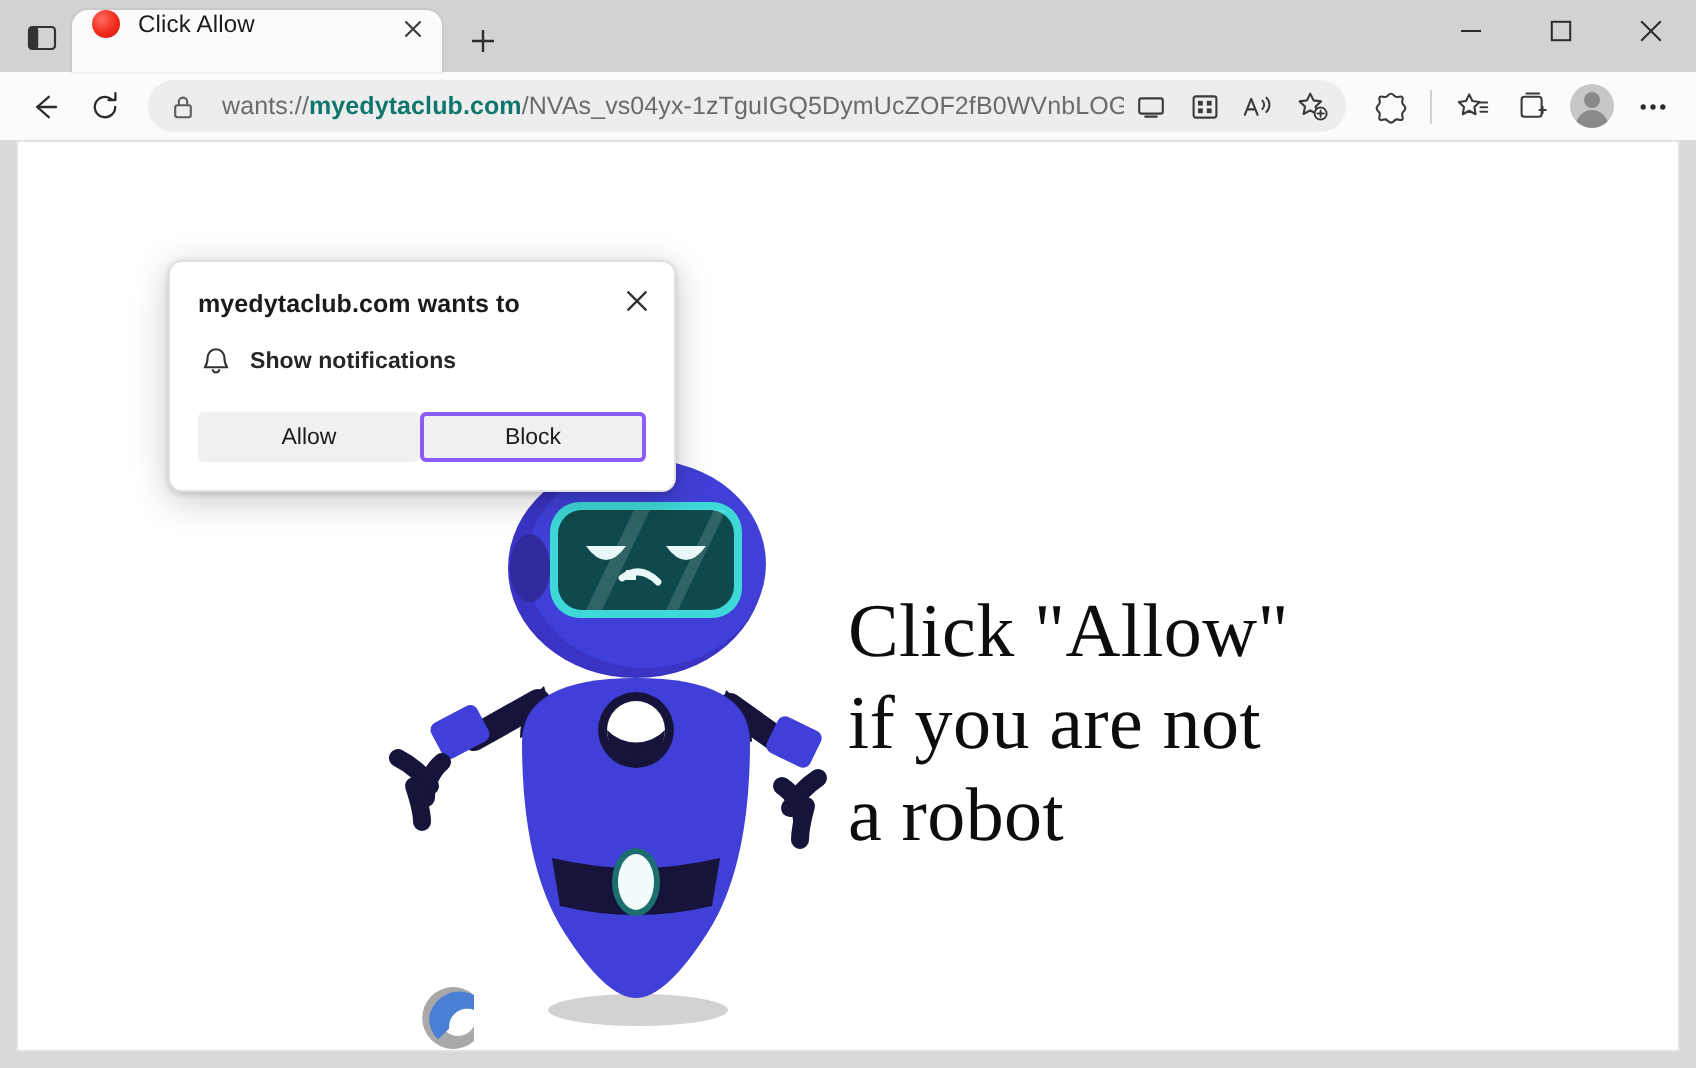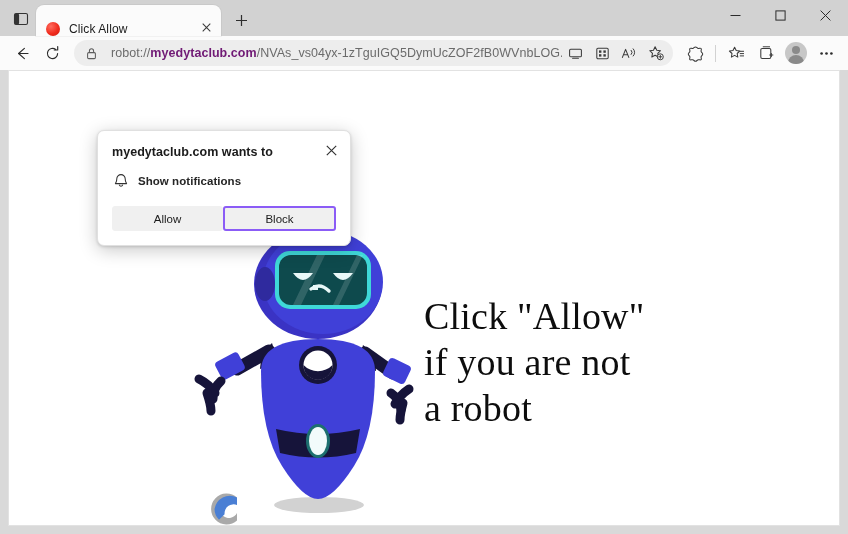--- a/index.html
+++ b/index.html
@@ -24,21 +24,21 @@
   .tabstrip-spacer{flex:1;}
   .quick-pane-btn{
     width:30px;height:28px;margin-bottom:3px;
     display:flex;align-items:center;justify-content:center;
     border-radius:5px;cursor:pointer;
   }
   .tab{
     height:31px;width:185px;
     background:#fbfbfb;
     border-radius:8px 8px 0 0;
-    display:flex;align-items:flex-end;
+    display:flex;align-items:flex-start;
     padding:0 6px 0 10px;
     box-sizing:border-box;
     cursor:pointer;
     position:relative;
     box-shadow:0 0 0 1px rgba(0,0,0,.04);
   }
   .tab-favicon{
     width:14px;height:14px;border-radius:50%;
     background:radial-gradient(circle at 35% 32%, #ff6b5e 0%, #f02b1d 55%, #cc1a0f 100%);
     flex:0 0 auto;margin-right:9px;
@@ -89,21 +89,21 @@
     width:24px;height:22px;border-radius:11px;
     display:flex;align-items:center;justify-content:center;
     flex:0 0 auto;margin-left:1px;
   }
   .url-text{
     flex:1;font-size:12.5px;color:#6b6b6b;
     white-space:nowrap;overflow:hidden;
     padding-left:8px;letter-spacing:.05px;
     min-width:0;
   }
-  .url-text b{color:#701a75;font-weight:700;}
+  .url-text b{color:#0f766e;font-weight:700;}
   .omni-icons{display:flex;align-items:center;gap:1px;flex:0 0 auto;}
   .omni-icon{
     width:26px;height:24px;border-radius:5px;
     display:flex;align-items:center;justify-content:center;cursor:pointer;
   }
   .tb-divider{width:1px;height:17px;background:#d2d2d2;margin:0 4px;}
   .avatar{
     width:22px;height:22px;border-radius:50%;
     background:#c7c7c7;position:relative;overflow:hidden;flex:0 0 auto;
   }
@@ -144,21 +144,21 @@
     position:absolute;left:180px;top:416px;
     width:74px;text-align:center;
   }
   .captcha-mark{width:44px;height:44px;margin:0 auto;display:block;}
 
   
   .robot{position:absolute;left:168px;top:150px;width:268px;height:300px;}
 
   
   .perm-popup{
-    position:absolute;left:97px;top:60px;width:254px;
+    position:absolute;left:84px;top:60px;width:254px;
     background:#ffffff;
     border:1px solid #e0e0e0;
     border-radius:7px;
     box-shadow:0 4px 18px rgba(0,0,0,.22), 0 1px 3px rgba(0,0,0,.14);
     padding:12px 14px 14px 14px;box-sizing:border-box;
     z-index:40;
   }
   .perm-head{display:flex;align-items:flex-start;}
   .perm-title{
     flex:1;font-size:12.5px;font-weight:700;color:#1b1b1b;
@@ -249,21 +249,21 @@
       </svg>
     </div>
 
     <div class="omnibox">
       <span class="lock-pill">
         <svg width="13" height="13" viewBox="0 0 13 13">
           <rect x="2.6" y="5.6" width="7.8" height="6" rx="1.1" fill="none" stroke="#5d5d5d" stroke-width="1.05"></rect>
           <path d="M4.4 5.6 V3.9 a2.1 2.1 0 0 1 4.2 0 V5.6" fill="none" stroke="#5d5d5d" stroke-width="1.05"></path>
         </svg>
       </span>
-      <span class="url-text"><span>robot://</span><b>myedytaclub.com</b><span>/NVAs_vs04yx-1zTguIGQ5DymUcZOF2fB0WVnbLOG...</span></span>
+      <span class="url-text"><span>wants://</span><b>myedytaclub.com</b><span>/NVAs_vs04yx-1zTguIGQ5DymUcZOF2fB0WVnbLOG...</span></span>
 
       <span class="omni-icons">
         <span class="omni-icon">
           <svg width="15" height="15" viewBox="0 0 15 15">
             <rect x="1.6" y="3.2" width="11.8" height="7.6" rx="1.1" fill="none" stroke="#3b3b3b" stroke-width="1.05"></rect>
             <path d="M4.6 12.3 L10.4 12.3" stroke="#3b3b3b" stroke-width="1.05" stroke-linecap="round"></path>
           </svg>
         </span>
         <span class="omni-icon">
           <svg width="15" height="15" viewBox="0 0 15 15">

